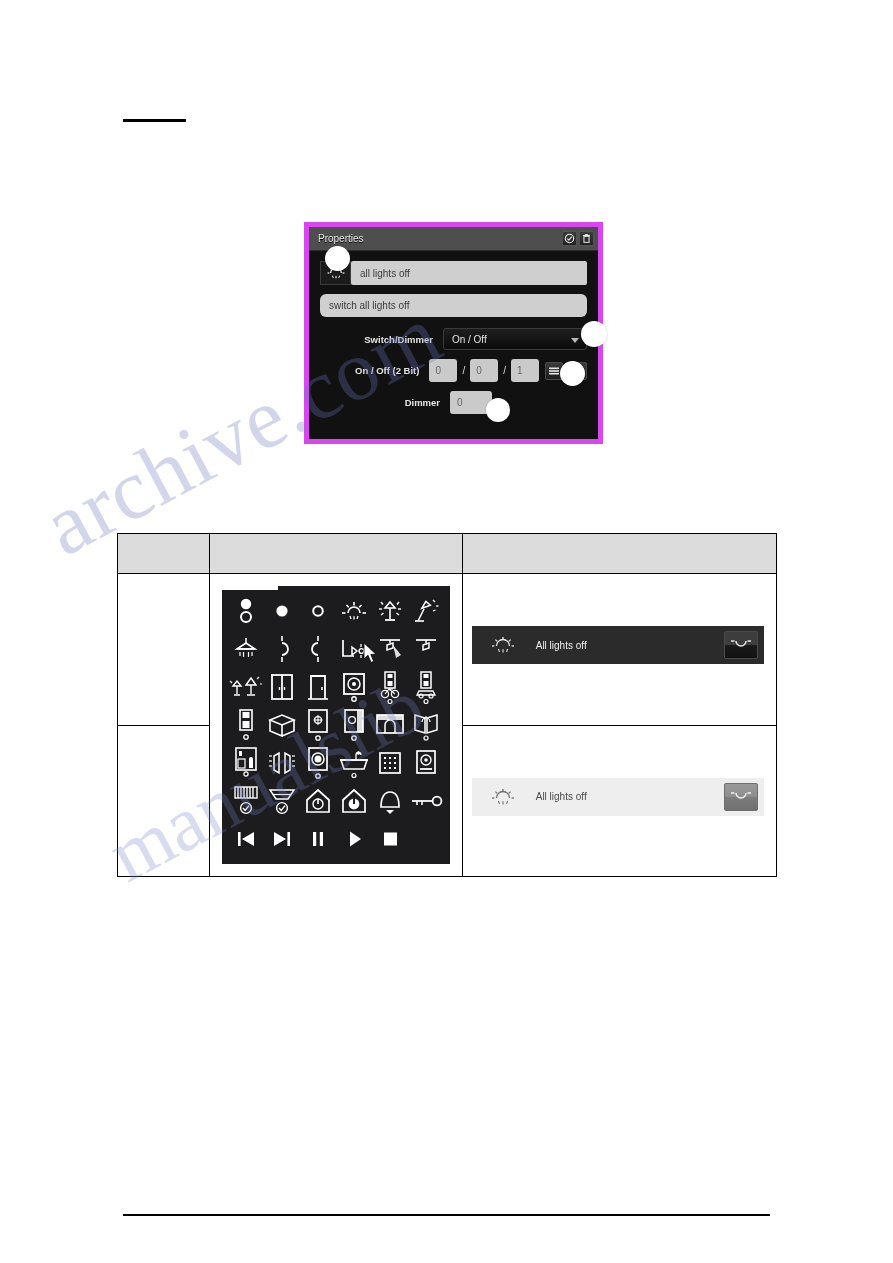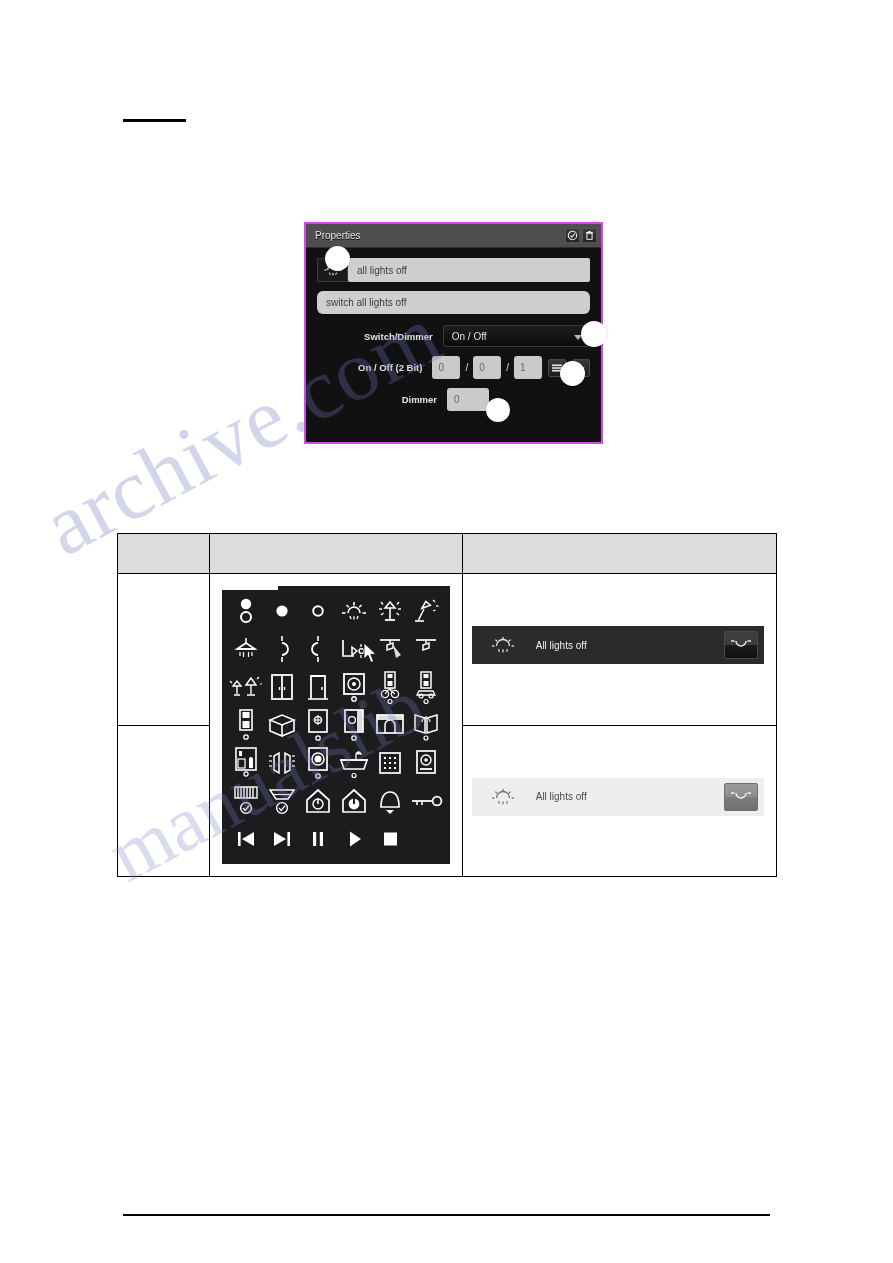--- a/index.html
+++ b/index.html
@@ -41,21 +41,21 @@
   .footer-rule {
     position: absolute; left: 123px; top: 1214px;
     width: 647px; height: 2px; background: #000;
   }
 
   
   .props-panel {
     position: absolute; left: 304px; top: 222px;
     width: 299px; height: 222px;
     background: #111112;
-    border: 2px solid #d946ef;
+    border: 5px solid #d946ef;
     z-index: 3;
   }
   .props-header {
     height: 24px; background: #4e4e4e;
     display:flex; align-items:center; padding: 0 4px 0 9px;
     border-bottom: 1px solid #2d2d2d;
   }
   .props-title {
     color: #e9e9e9; font-size: 10px; flex:1;
     text-shadow: 0 1px 0 #000;

